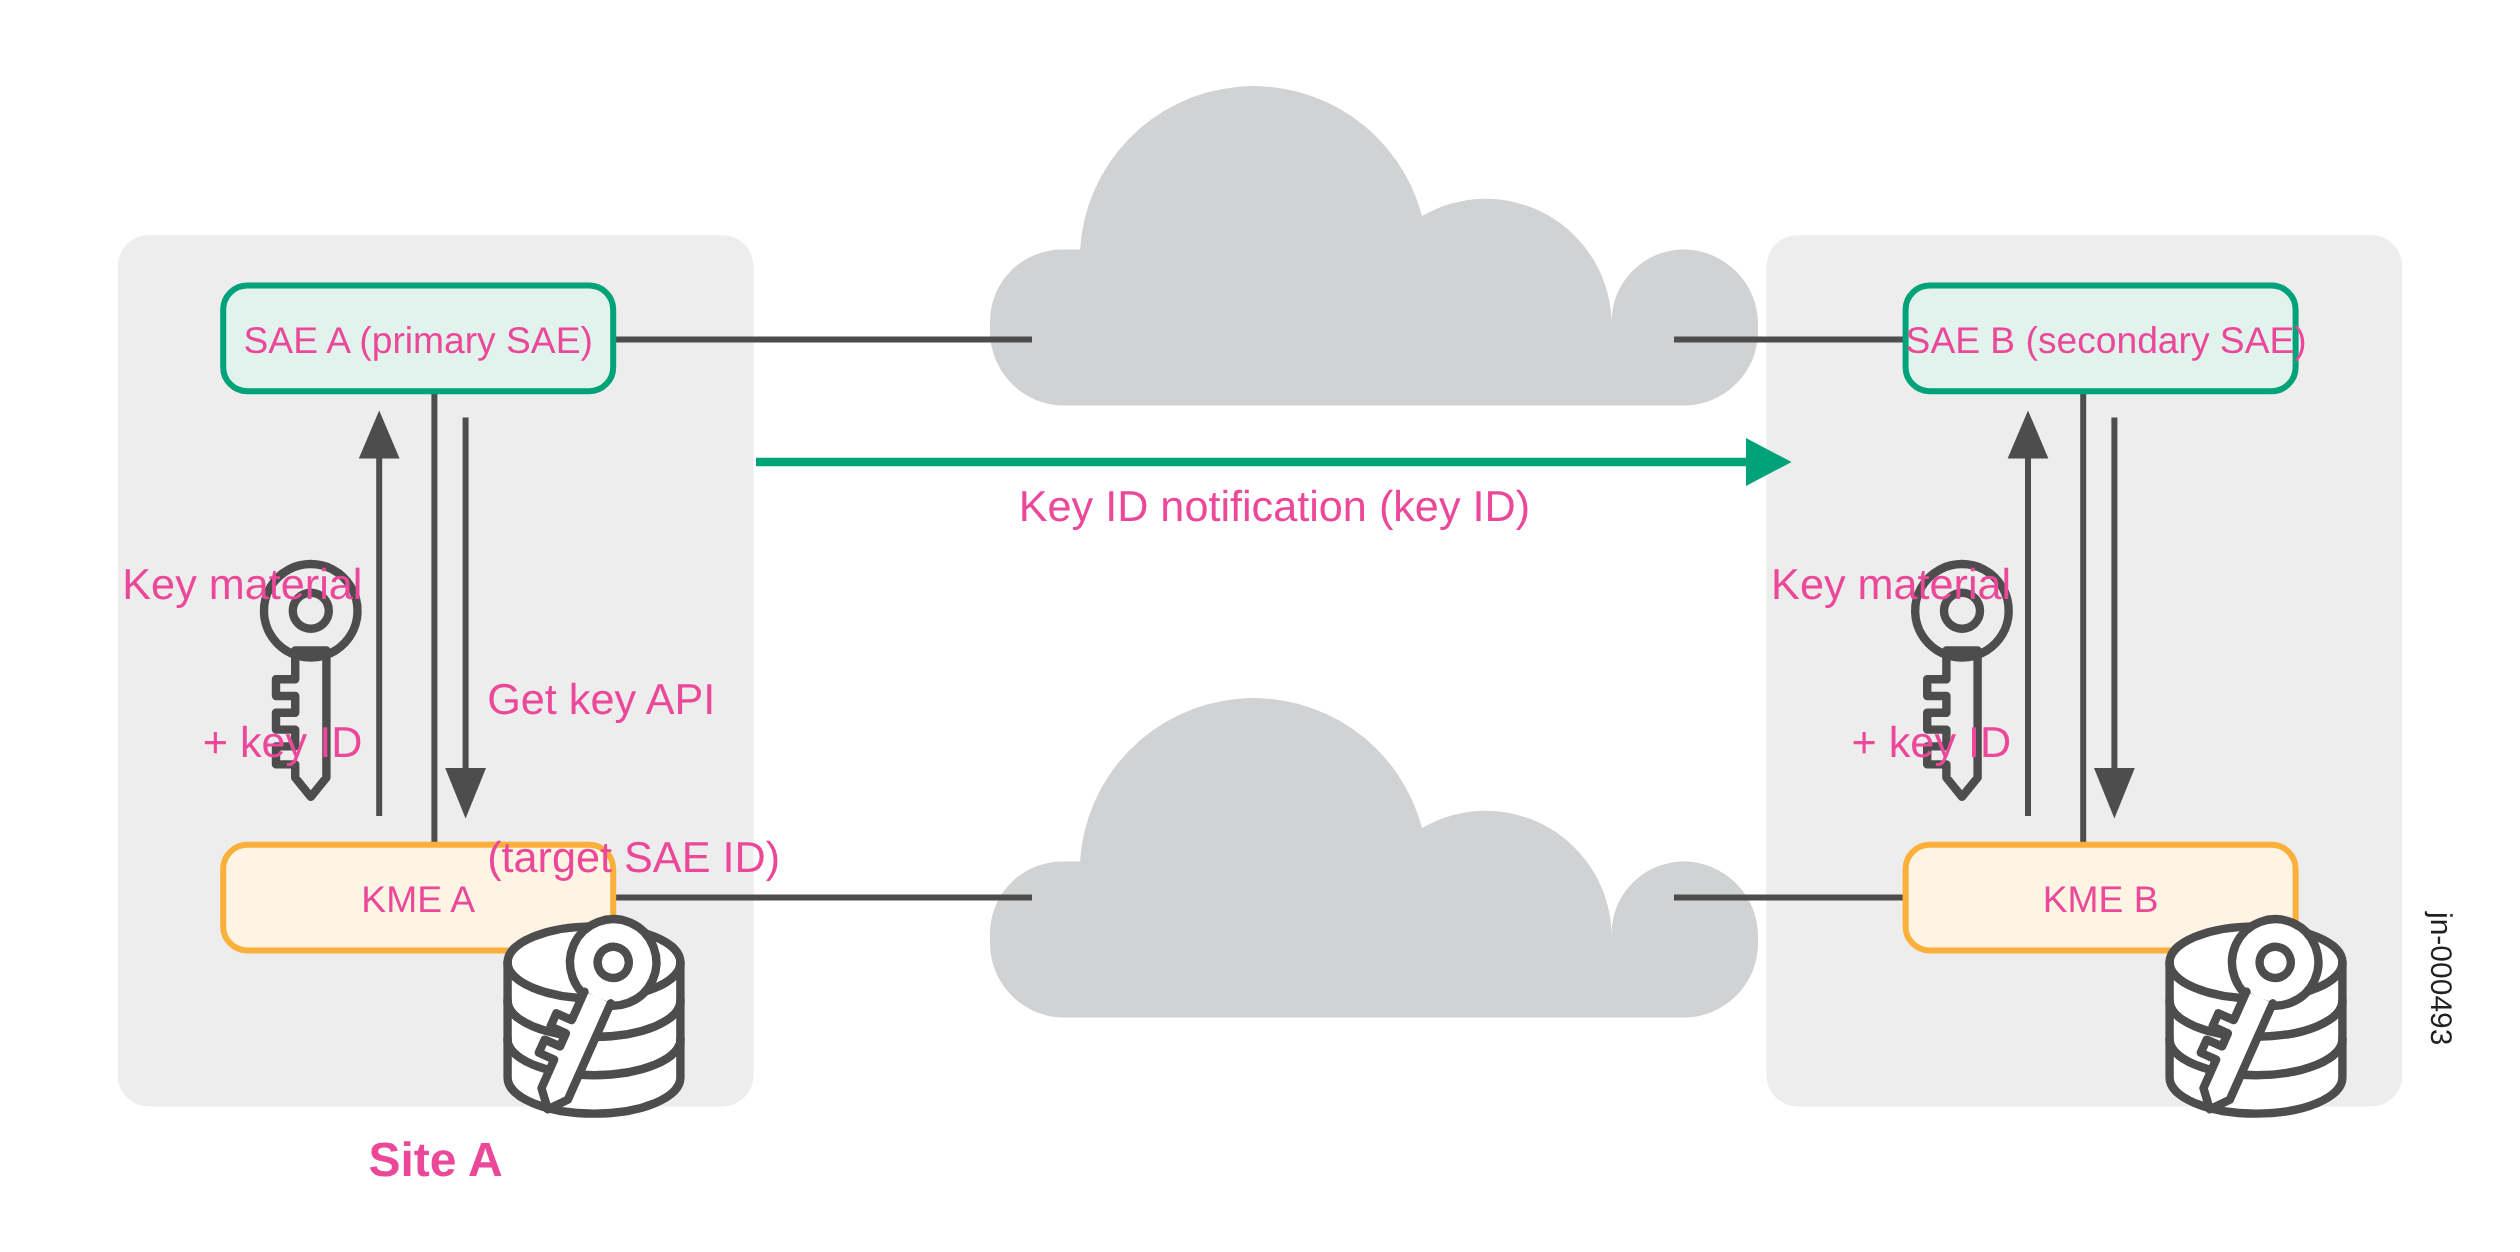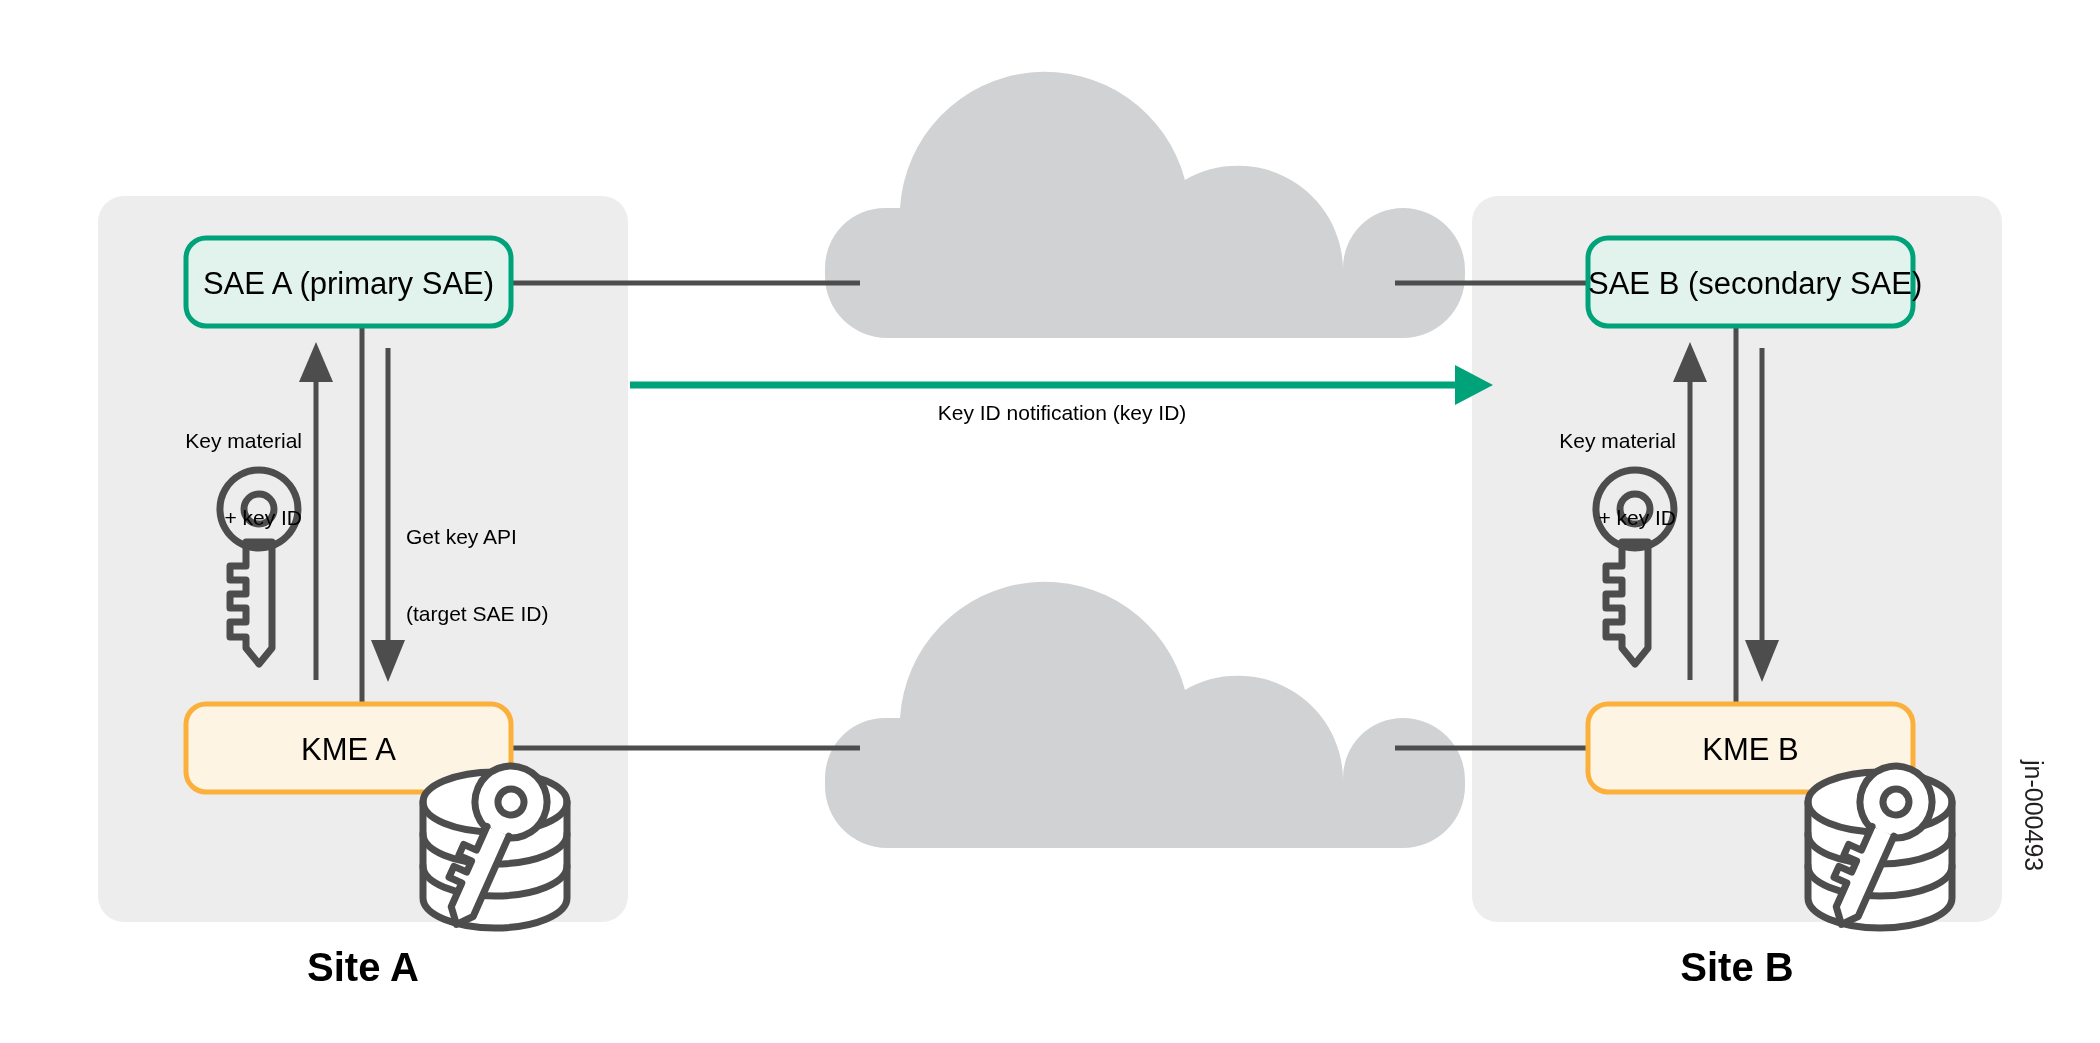--- a/index.html
+++ b/index.html
@@ -31,31 +31,31 @@
   .link-line { stroke: #4d4d4d; stroke-width: 5; fill: none; }
   .flow-line { stroke: #4d4d4d; stroke-width: 5; fill: none; }
   .flow-head { fill: #4d4d4d; }
   .notify-line { stroke: #00a279; stroke-width: 7; fill: none; }
   .notify-head { fill: #00a279; }
   .icon-stroke { fill: none; stroke: #4d4d4d; stroke-width: 7; stroke-linejoin: round; stroke-linecap: round; }
   .icon-fill-white { fill: #ffffff; }
 
   .txt {
     position: absolute;
-    color: #000000;
+    color: #ec4899;
     font-family: "Liberation Sans", sans-serif;
     white-space: pre;
     line-height: 1.22;
   }
   .node-label {
     font-size: 31px;
     text-align: center;
   }
   .annot {
-    font-size: 21px;
+    font-size: 36px;
   }
   .annot-right { text-align: right; }
   .annot-left { text-align: left; }
   .annot-center { text-align: center; }
   .site-label {
     font-size: 40px;
     font-weight: bold;
     text-align: center;
   }
   .watermark {
@@ -208,17 +208,16 @@
 
   <div class="txt annot annot-right" style="left:1464px; top:377px; width:212px;">
     <div>Key material</div>
     <div>+ key ID</div>
   </div>
 
 
   <div class="txt annot annot-center" style="left:630px; top:400px; width:864px;">Key ID notification (key ID)</div>
 
   <div class="txt site-label" style="left:98px; top:943px; width:530px;">Site A</div>
-  <div class="txt site-label" style="left:1472px; top:943px; width:530px;">Site B</div>
 
   <div class="watermark" style="left:2048px; top:760px;">jn-000493</div>
 
 </div>
 
 </body></html>

